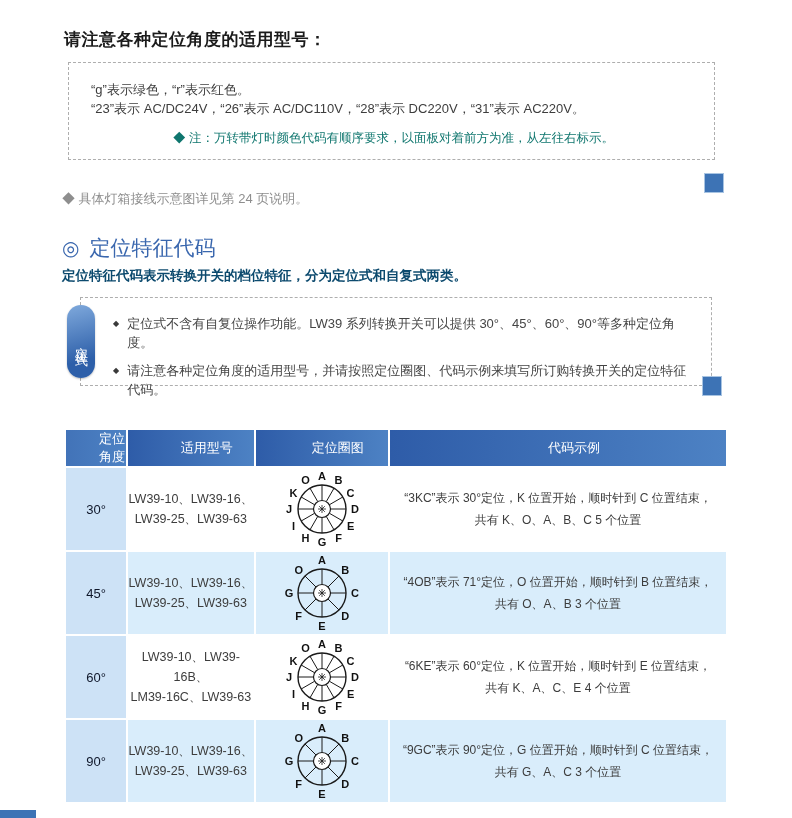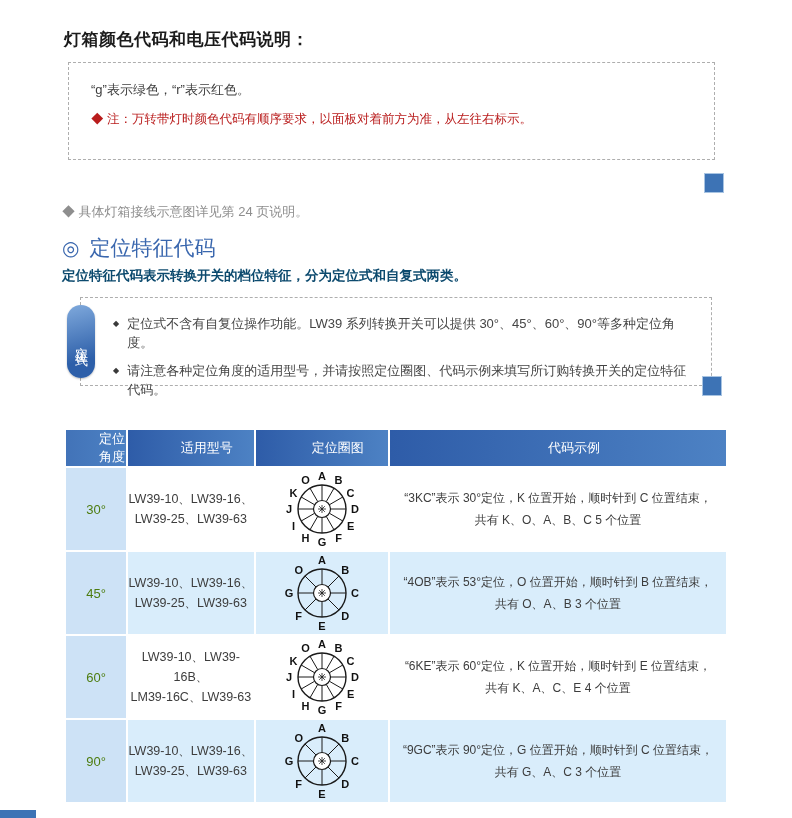--- a/index.html
+++ b/index.html
@@ -5,46 +5,46 @@
   * { margin:0; padding:0; box-sizing:border-box; }
   html,body { background:#fff; }
   body { font-family:"Liberation Sans", sans-serif; }
   .page { position:relative; width:792px; height:818px; background:#fff; overflow:hidden; margin:0 auto; }
 
   .page-title { position:absolute; left:64px; top:28px; font-size:17px; font-weight:bold; color:#1b1b1b; letter-spacing:.5px; }
 
   .dashed-box { position:absolute; border:1px dashed #aeaeae; background:#fff; }
   .box1 { left:68px; top:62px; width:647px; height:98px; padding:17px 18px 0 22px; }
   .box1 .dark-line { font-size:13px; color:#3d3d3d; line-height:19px; }
-  .box1 .note-line { font-size:12.5px; color:#b91c1c; line-height:18px; }
+  .box1 .note-line { font-size:12.5px; color:#0f766e; line-height:18px;text-align:center; }
   .box1 .notes { margin-top:11px; }
 
   .corner-square { position:absolute; width:20px; height:20px; border:1px solid #a8c4e2; }
   .sq1 { left:704px; top:173px; }
   .sq2 { left:702px; top:376px; }
 
-  .wiring-note { position:absolute; left:62px; top:203px; font-size:13px; color:#8e8e8e; }
+  .wiring-note { position:absolute; left:62px; top:190px; font-size:13px; color:#8e8e8e; }
 
   .section-heading { position:absolute; left:62px; top:234px; font-size:21px; display:flex; align-items:center; gap:10px; }
   .bullseye { font-size:20px; line-height:1; }
   .section-subtitle { position:absolute; left:62px; top:267px; font-size:13.5px; font-weight:bold; color:#0c4a6e; }
 
   .box2 { left:80px; top:297px; width:632px; height:89px; padding:16px 14px 0 32px; }
   .badge { position:absolute; left:-14px; top:7px; width:28px; height:73px;
            border-radius:14px; color:#fff; display:flex; align-items:center; justify-content:center;
            writing-mode:vertical-rl; font-size:13px; letter-spacing:3px;
            box-shadow:0 1px 2px rgba(0,0,0,.25); }
   .bullet-row { display:flex; align-items:flex-start; gap:8px; font-size:13px; color:#454545; line-height:19px; margin-bottom:9px; }
   .bullet-glyph { font-size:8px; line-height:19px; color:#3a3a3a; }
 
   table.spec { position:absolute; left:64px; top:428px; width:664px; border-collapse:separate; border-spacing:2px; table-layout:fixed; }
   table.spec th { height:28px; color:#fff; font-size:13px; font-weight:normal; text-align:center; vertical-align:middle;padding-left:32px; }
   table.spec td { height:81px; text-align:center; vertical-align:middle; }
   .col-angle { width:60px; } .col-models { width:125px; } .col-dial { width:132px; } .col-example { width:335px; }
-  td.angle-cell { font-size:13px; color:#4d7c0f;margin-top:16px; }
+  td.angle-cell { font-size:13px; color:#0f172a;margin-top:16px; }
   td.models-cell { font-size:12.5px; color:#3d3d3d; line-height:20px; }
   td.example-cell { font-size:12px; color:#3d3d3d; line-height:22px; }
   .dial-wrap { display:flex; justify-content:center; align-items:center; }
 
   .footer-bar { position:absolute; left:0; top:810px; width:36px; height:8px; }
 
   
   .section-heading, .bullseye { color:var(--heading_blue); }
   th.hd { background:linear-gradient(90deg, var(--header_gradient_start), var(--header_gradient_end)); }
   th.hd-first { background:linear-gradient(90deg, #4273b8, #4d82c4); }
@@ -52,24 +52,25 @@
   tr.plain td.body-cell { background:#ffffff; }
   tr.striped td.body-cell { background:var(--striped_row_bg); }
   .corner-square, .footer-bar { background:var(--accent_square); }
   .badge { background:linear-gradient(165deg, var(--badge_gradient_start) 0%, var(--badge_gradient_end) 75%); }
 </style>
 </head>
 <body>
 
 <div class="page">
 
-  <div class="page-title">灯箱颜色代码和电压代码说明：</div>
+  <div class="page-title">请注意各种定位角度的适用型号：</div>
 
   <div class="dashed-box box1">
     <div class="dark-line">“g”表示绿色，“r”表示红色。</div>
+    <div class="dark-line">“23”表示 AC/DC24V，“26”表示 AC/DC110V，“28”表示 DC220V，“31”表示 AC220V。</div>
     <div class="notes">
       <div class="note-line">◆ 注：万转带灯时颜色代码有顺序要求，以面板对着前方为准，从左往右标示。</div>
     </div>
   </div>
   <div class="corner-square sq1"></div>
 
   <div class="wiring-note">◆ 具体灯箱接线示意图详见第 24 页说明。</div>
 
   <div class="section-heading">
     <span class="bullseye">◎</span>
@@ -181,21 +182,21 @@
                 <text x="17.665476220843928" y="21.66547622084394" text-anchor="middle" font-size="11" font-weight="bold" fill="#111" font-family="&quot;Liberation Sans&quot;,sans-serif">O</text>
                 <circle cx="41" cy="41" r="8.5" fill="#ffffff" stroke="#1a1a1a" stroke-width="1.2"></circle>
                 <line x1="41" y1="45" x2="41" y2="37" stroke="#1a1a1a" stroke-width="0.8"></line>
                 <line x1="38.17157287525381" y1="43.82842712474619" x2="43.82842712474619" y2="38.17157287525381" stroke="#1a1a1a" stroke-width="0.8"></line>
                 <line x1="37" y1="41" x2="45" y2="41" stroke="#1a1a1a" stroke-width="0.8"></line>
                 <line x1="38.17157287525381" y1="38.17157287525381" x2="43.82842712474619" y2="43.82842712474619" stroke="#1a1a1a" stroke-width="0.8"></line>
               </svg>
             </div>
         </td>
         <td class="example-cell body-cell">
-          <div>“4OB”表示 53°定位，O 位置开始，顺时针到 B 位置结束，</div>
+          <div>“4OB”表示 71°定位，O 位置开始，顺时针到 B 位置结束，</div>
           <div>共有 O、A、B 3 个位置</div>
         </td>
       </tr>
       <tr class="plain">
         <td class="angle-cell">60°</td>
         <td class="models-cell body-cell">
           <div>LW39-10、LW39-16B、</div>
           <div>LM39-16C、LW39-63</div>
         </td>
         <td class="body-cell">

